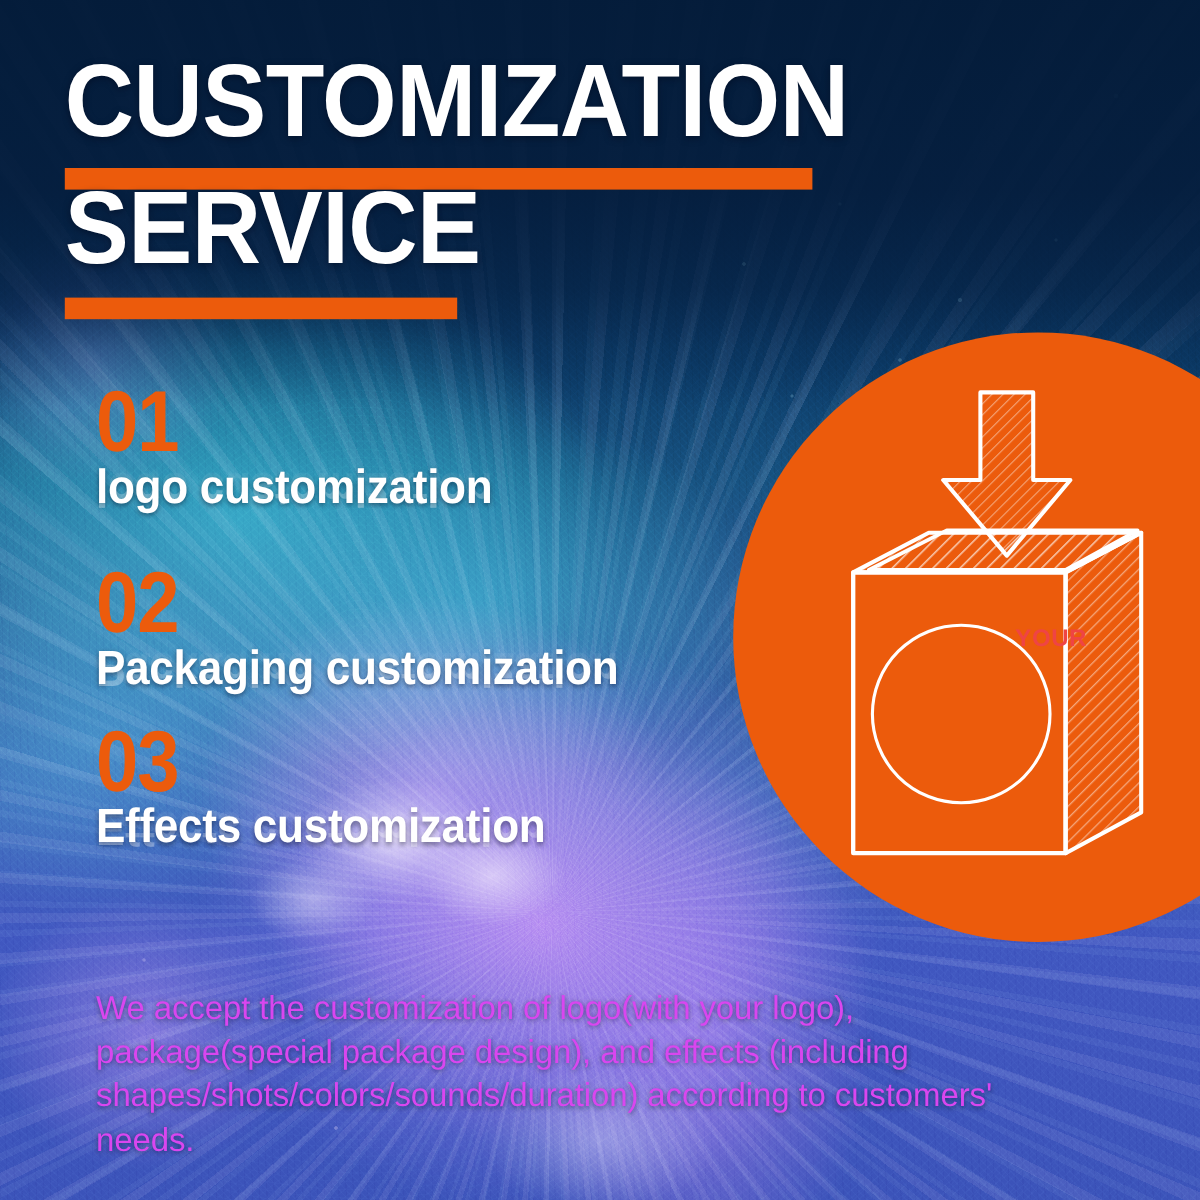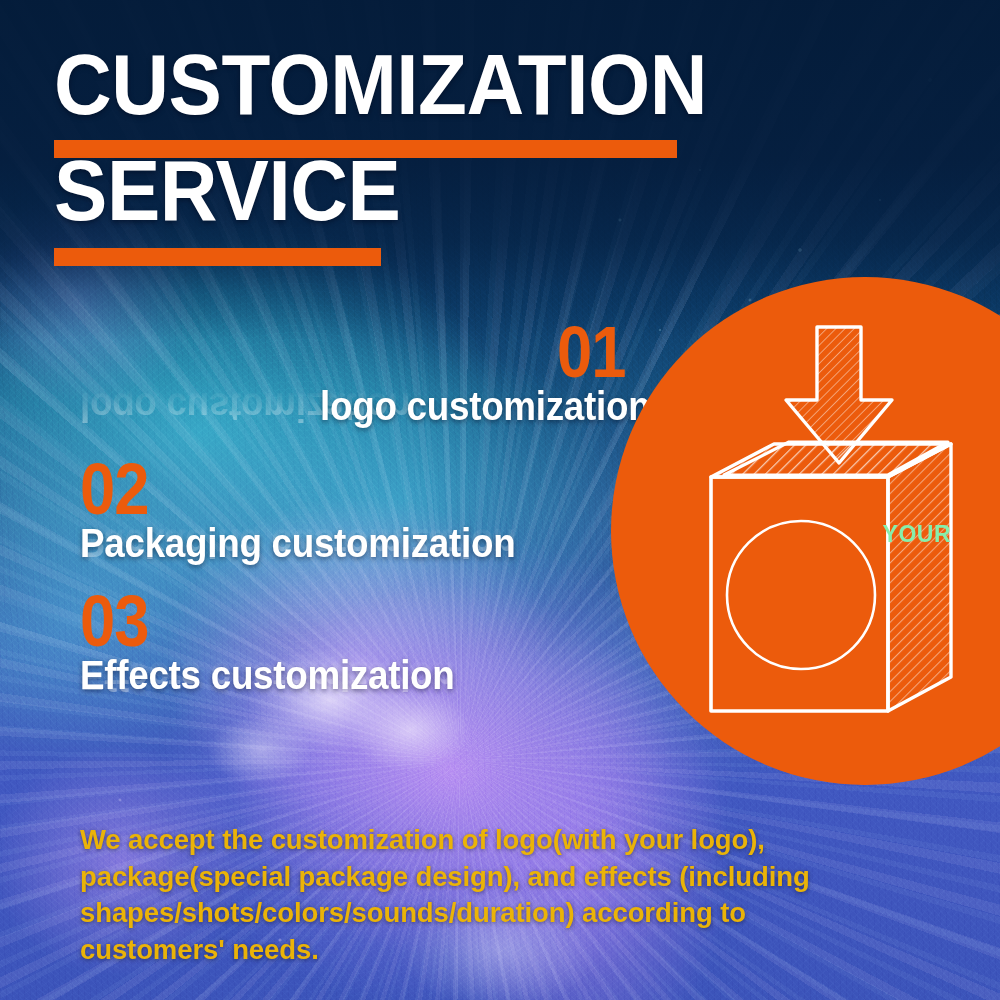--- a/index.html
+++ b/index.html
@@ -183,33 +183,33 @@
     letter-spacing:-0.3px;
     white-space:nowrap;
     transform:scaleX(0.92) scaleY(-1);
     transform-origin:left top;
     opacity:.42;
     -webkit-mask-image:linear-gradient(to top, rgba(0,0,0,0) 8%, rgba(0,0,0,.85) 92%);
     mask-image:linear-gradient(to top, rgba(0,0,0,0) 8%, rgba(0,0,0,.85) 92%);
     pointer-events:none;
   }
 
-  .item-1{margin-bottom:32px;text-align:right;}
+  .item-1{margin-bottom:46px;}
   .item-2{margin-bottom:28px;}
   .item-3{margin-bottom:4px;}
 
   
   .body-text{
     position:absolute;
     left:80px;top:822px;width:780px;
     font-family:"Liberation Sans Narrow","Liberation Sans","DejaVu Sans Condensed",sans-serif;
-    font-weight:700;
+    font-weight:400;
     font-size:27.5px;
     line-height:1.33;
-    color:#eab308;
+    color:#d946ef;
     letter-spacing:-0.1px;
     text-shadow:0 1px 4px rgba(0,5,25,.5);
   }
 
   
   .circle{
     position:absolute;
     left:611px;top:277px;
     width:508px;height:508px;
     border-radius:50%;
@@ -224,25 +224,25 @@
 
   .logo-text{
     position:absolute;
     left:0;top:0;width:508px;height:508px;
     pointer-events:none;
   }
   .logo-inner{
     position:absolute;
     left:190px;top:244px;
     width:150px;
-    text-align:right;
-    color:#86efac;
+    text-align:center;
+    color:#ef4444;
     font-family:"Liberation Sans","DejaVu Sans",sans-serif;
     font-weight:700;
-    font-size:23px;
+    font-size:20px;
     line-height:1.14;
     letter-spacing:.5px;
   }
 </style>
 </head>
 <body>
 
 <div class="stage">
 
   <div class="bg">

